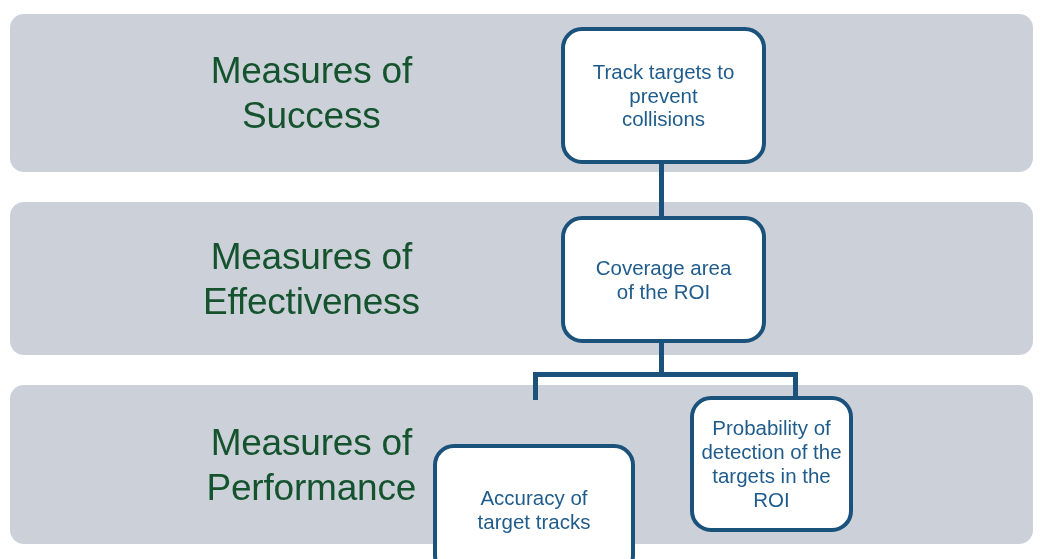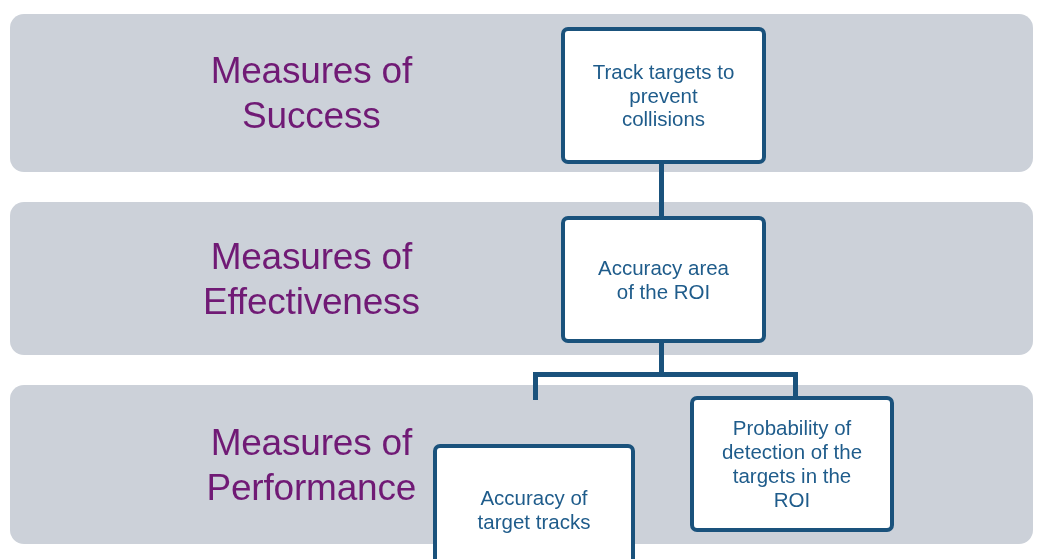--- a/index.html
+++ b/index.html
@@ -24,34 +24,34 @@
     background: #ccd1d9;
     border-radius: 14px;
     box-sizing: border-box;
   }
   .band-label {
     position: absolute;
     left: 40px;
     right: 45%;
     top: 50%;
     transform: translateY(-50%);
-    color: #701a75;
+    color: #14532d;
     font-size: 37px;
     line-height: 1.22;
     text-align: center;
     white-space: pre-line;
     letter-spacing: -0.2px;
   }
 
   
   .node {
     position: absolute;
     background: #ffffff;
     border: 4px solid #1a527c;
-    border-radius: 7px;
+    border-radius: 21px;
     box-sizing: border-box;
     display: flex;
     align-items: center;
     justify-content: center;
     z-index: 4;
   }
   .node-label {
     color: #1f5party;
     color: #1f5c8b;
     font-size: 20.5px;
@@ -98,29 +98,29 @@
 
   <div class="conn" style="left:793px; top:372px; width:5px; height:28px;"></div>
 
   <div class="node" style="left:561px; top:27px; width:205px; height:137px;">
     <div class="node-label">Track targets to
 prevent
 collisions</div>
   </div>
 
   <div class="node" style="left:561px; top:216px; width:205px; height:127px;">
-    <div class="node-label">Accuracy area
+    <div class="node-label">Coverage area
 of the ROI</div>
   </div>
 
   <div class="node" style="left:433px; top:396px; width:202px; height:132px;margin-top:48px;">
     <div class="node-label">Accuracy of
 target tracks</div>
   </div>
 
-  <div class="node" style="left:690px; top:396px; width:204px; height:136px;">
+  <div class="node" style="left:690px; top:396px; width:163px; height:136px;">
     <div class="node-label">Probability of
 detection of the
 targets in the
 ROI</div>
   </div>
 
 </div>
 
 </body></html>

